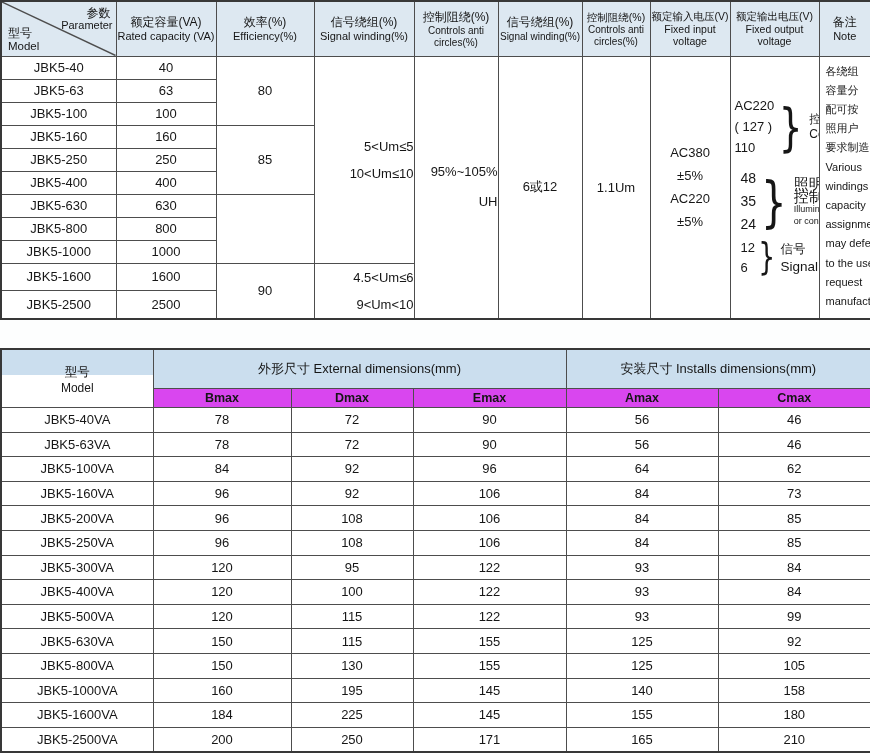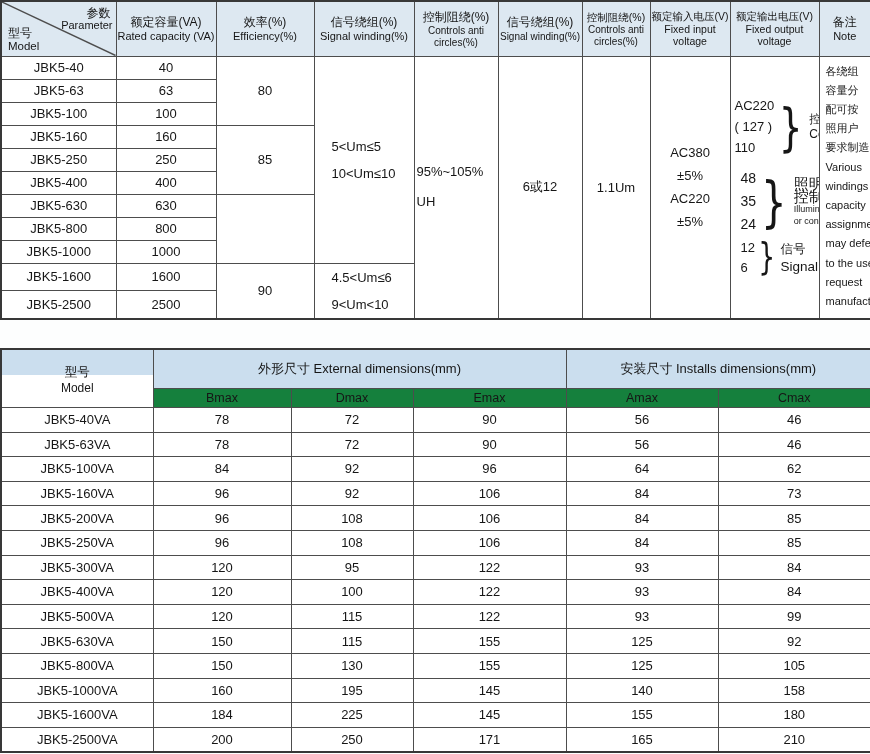--- a/index.html
+++ b/index.html
@@ -24,21 +24,21 @@
 
   .corner { position: relative; background: #dde8f1; }
   .corner svg { position: absolute; inset: 0; width: 100%; height: 100%; }
   .corner span { position: absolute; }
   .cr-param    { top: 3px;  right: 5px; font-size: 12px; }
   .cr-param-en { top: 17px; right: 3px; font-size: 11px; }
   .cr-model    { top: 23px; left: 6px;  font-size: 12px; }
   .cr-model-en { top: 38px; left: 6px;  font-size: 11.5px; }
 
   .t1 tbody td { height: 23px; font-size: 13px; }
-  td.lft { text-align: left; }
+  td.lft { text-align: right; }
   .sig-cell  { padding-left: 17px; }
   .sig-cell div { line-height: 27px; }
   .ctl-cell  { padding-left: 2px; }
   .ctl-cell div { line-height: 30px; }
   .inp-cell div { line-height: 23px; }
 
   .out-cell { vertical-align: middle; padding: 2px 0 2px 4px; }
   .ogroup { display: flex; align-items: center; justify-content: flex-start; text-align: left; }
   .g1 { margin-bottom: 9px; }
   .g2 { margin-bottom: 0; }
@@ -59,21 +59,21 @@
   .g3 .l-en { font-size: 13.5px; line-height: 17px; }
 
   .note-cell { vertical-align: top; text-align: left; padding: 5px 1px 0 6px; }
   .note-line { font-size: 11px; line-height: 19.2px; white-space: nowrap; }
 
   
   .gap { height: 28px; background: #fdfefe; }
 
   
   .t2 th.t2-group { background: #cbdeee; height: 40px; font-size: 13px; }
-  .t2 th.t2-sub   { background: #15803d; height: 19px; font-size: 12.5px; }
+  .t2 th.t2-sub   { background: #d946ef; height: 19px; font-size: 12.5px; font-weight: bold; }
   .t2 th.t2-model {
     background: linear-gradient(to bottom, #cbdeee 0, #cbdeee 25px, #ffffff 25px);
   }
   .t2-model .h-cn { font-size: 12.5px; line-height: 17px; padding-top: 3px; }
   .t2-model .h-en { font-size: 12px; line-height: 15px; }
   .t2 tbody td { height: 24.6px; font-size: 13px; }
 </style>
 </head>
 <body>
 

